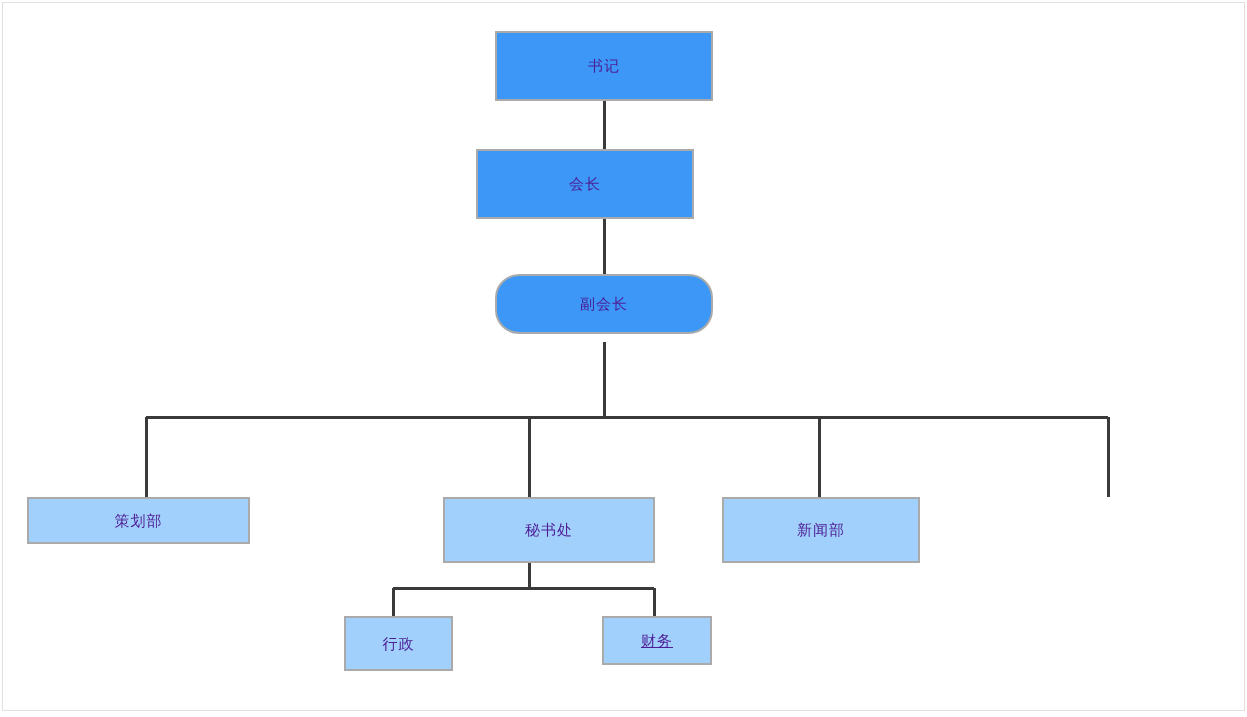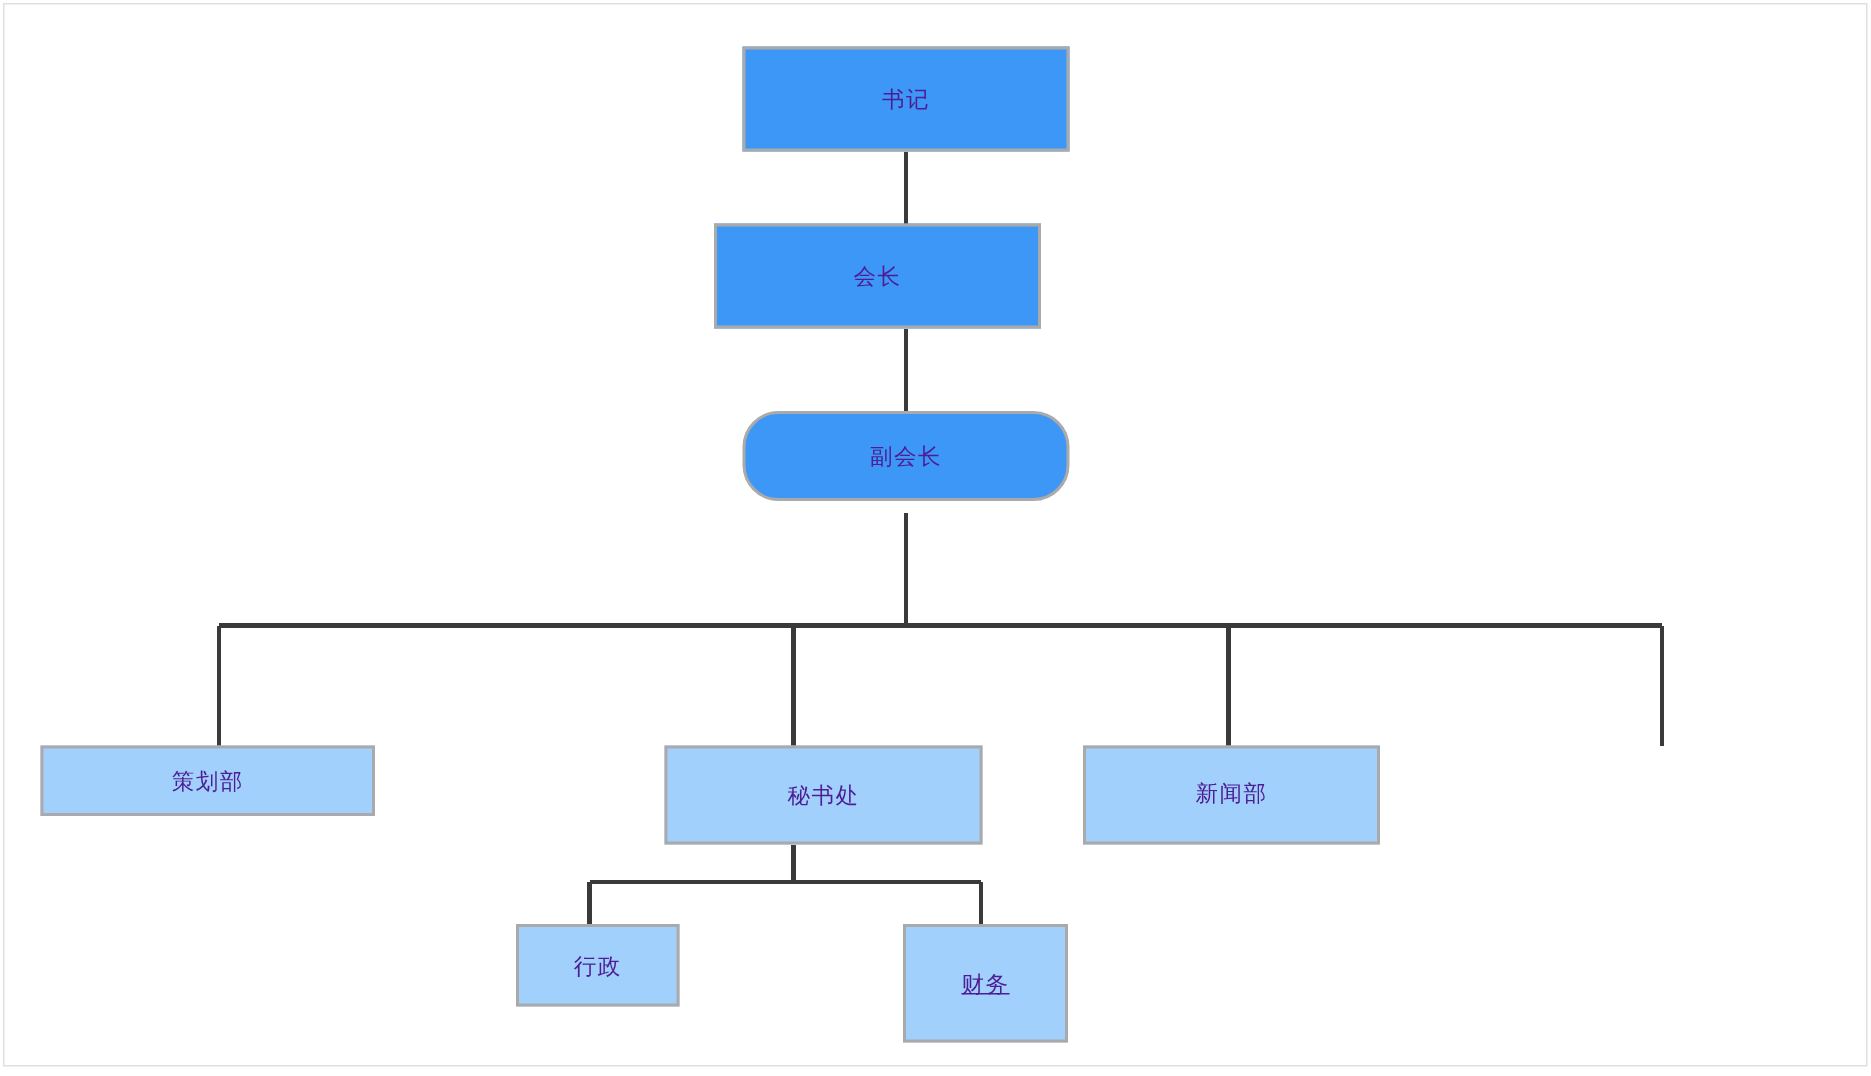--- a/index.html
+++ b/index.html
@@ -113,17 +113,17 @@
 
   <div class="node level-dept" style="left:722px; top:497px; width:198px; height:66px;font-family:Liberation Serif, serif;">
     <span class="node-label">新闻部</span>
   </div>
 
 
   <div class="node level-sub" style="left:344px; top:616px; width:109px; height:55px;">
     <span class="node-label">行政</span>
   </div>
 
-  <div class="node level-sub" style="left:602px; top:616px; width:110px; height:79px;text-decoration:underline;">
+  <div class="node level-sub" style="left:602px; top:616px; width:110px; height:49px;text-decoration:underline;">
     <span class="node-label">财务</span>
   </div>
 
 </div>
 
 </body></html>

